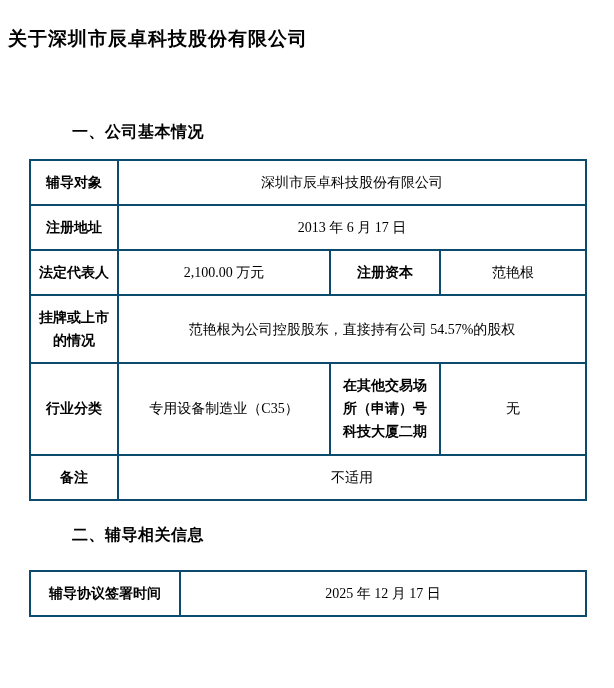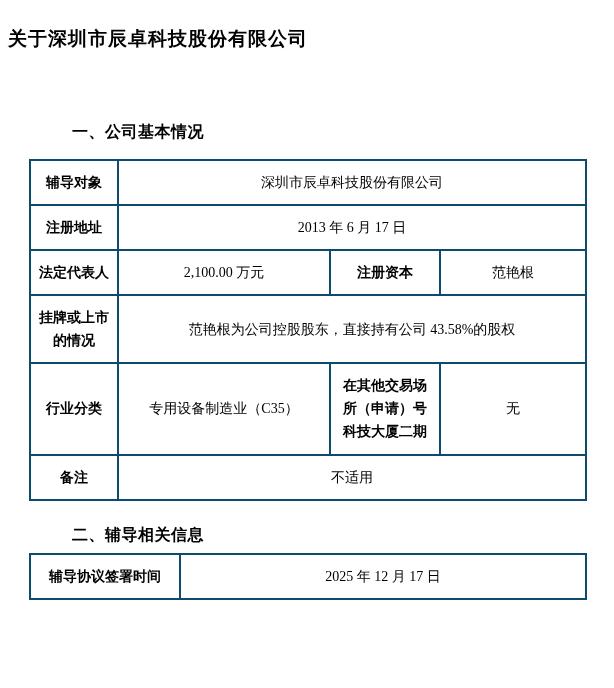--- a/index.html
+++ b/index.html
@@ -30,21 +30,21 @@
     padding: 8px 0 15px 0;
     line-height: 1.2;
   }
   .section-heading {
     margin: 0;
     font-size: 16px;
     font-weight: bold;
     letter-spacing: 0.5px;
   }
   .section1-heading { margin: 56px 0 16px 72px; }
-  .section2-heading { margin: 24px 0 7px 72px; font-family: Liberation Serif, serif; }
+  .section2-heading { margin: 24px 0 24px 72px; font-family: Liberation Serif, serif; }
   table.info-table {
     width: 556px;
     margin-left: 29px;
     border-collapse: collapse;
     table-layout: fixed;
     font-size: 14px;
   }
   table.info-table td {
     border: 2px solid #0c4a6e;
     padding: 10px 8px;
@@ -97,21 +97,21 @@
         <td class="cell-value" colspan="3">2013 年 6 月 17 日</td>
       </tr>
       <tr>
         <td class="cell-label">法定代表人</td>
         <td class="cell-value">2,100.00 万元</td>
         <td class="cell-label">注册资本</td>
         <td class="cell-value">范艳根</td>
       </tr>
       <tr>
         <td class="cell-label">挂牌或上市的情况</td>
-        <td class="cell-value" colspan="3">范艳根为公司控股股东，直接持有公司 43.58%的股权</td>
+        <td class="cell-value" colspan="3">范艳根为公司控股股东，直接持有公司 54.57%的股权</td>
       </tr>
       <tr>
         <td class="cell-label">行业分类</td>
         <td class="cell-value">专用设备制造业（C35）</td>
         <td class="cell-label">在其他交易场所（申请）号科技大厦二期</td>
         <td class="cell-value">无</td>
       </tr>
       <tr>
         <td class="cell-label">备注</td>
         <td class="cell-value" colspan="3">不适用</td>

